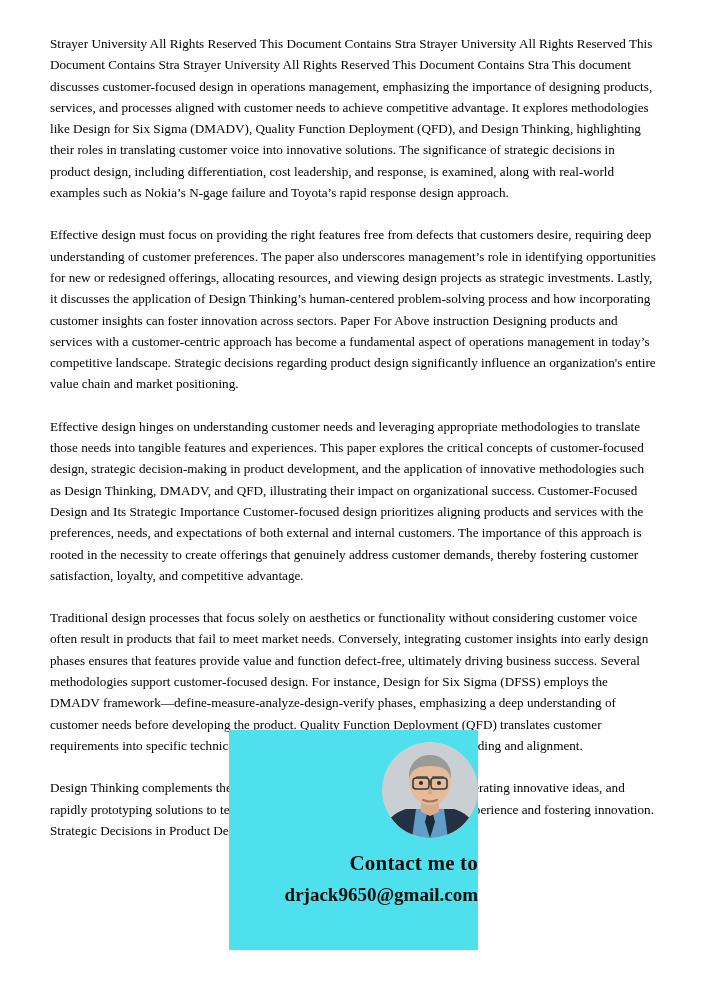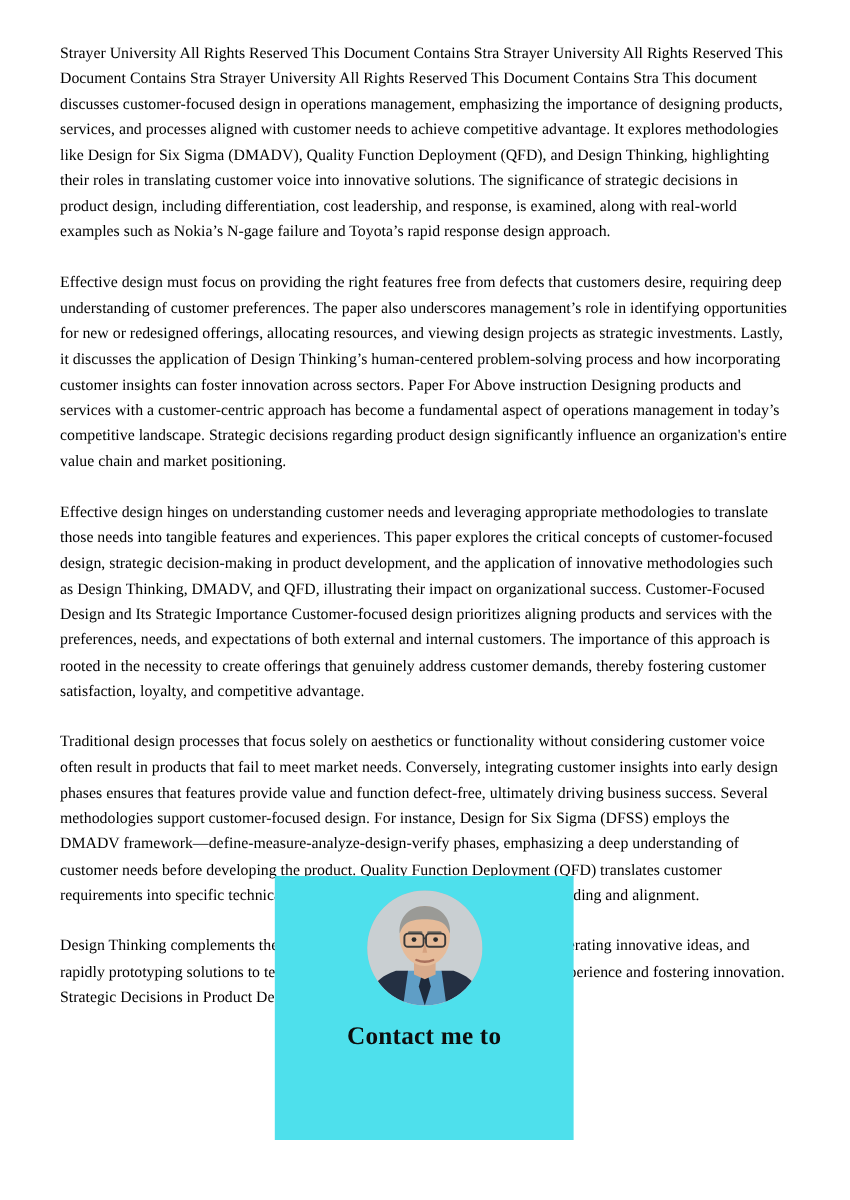--- a/index.html
+++ b/index.html
@@ -45,21 +45,21 @@
   .overlay-card {
     position: absolute;
     left: 229px;
     top: 730px;
     width: 249px;
     height: 220px;
     background: #4ee0ec;
     box-sizing: border-box;
     display: flex;
     flex-direction: column;
-    align-items: center;
+    align-items: flex-end;
     padding-top: 12px;
     font-family: "Liberation Serif", "DejaVu Serif", serif;
   }
   .avatar {
     width: 96px;
     height: 96px;
     border-radius: 50%;
     overflow: hidden;
     position: relative;
     background: #b9c3c9;
@@ -136,15 +136,16 @@
           <circle cx="39" cy="41" r="2" fill="#2b2b2b"></circle>
           <circle cx="57" cy="41" r="2" fill="#2b2b2b"></circle>
 
           <path d="M48 43 L46 52 L50 52 Z" fill="#d6a280"></path>
 
           <path d="M41 58 Q48 61 55 58" stroke="#a9705c" stroke-width="2" fill="none" stroke-linecap="round"></path>
         </g>
       </svg>
     </div>
     <div class="overlay-line first">Contact me to</div>
+    <div class="overlay-email">drjack9650@gmail.com</div>
   </div>
 
 </div>
 
 </body></html>

